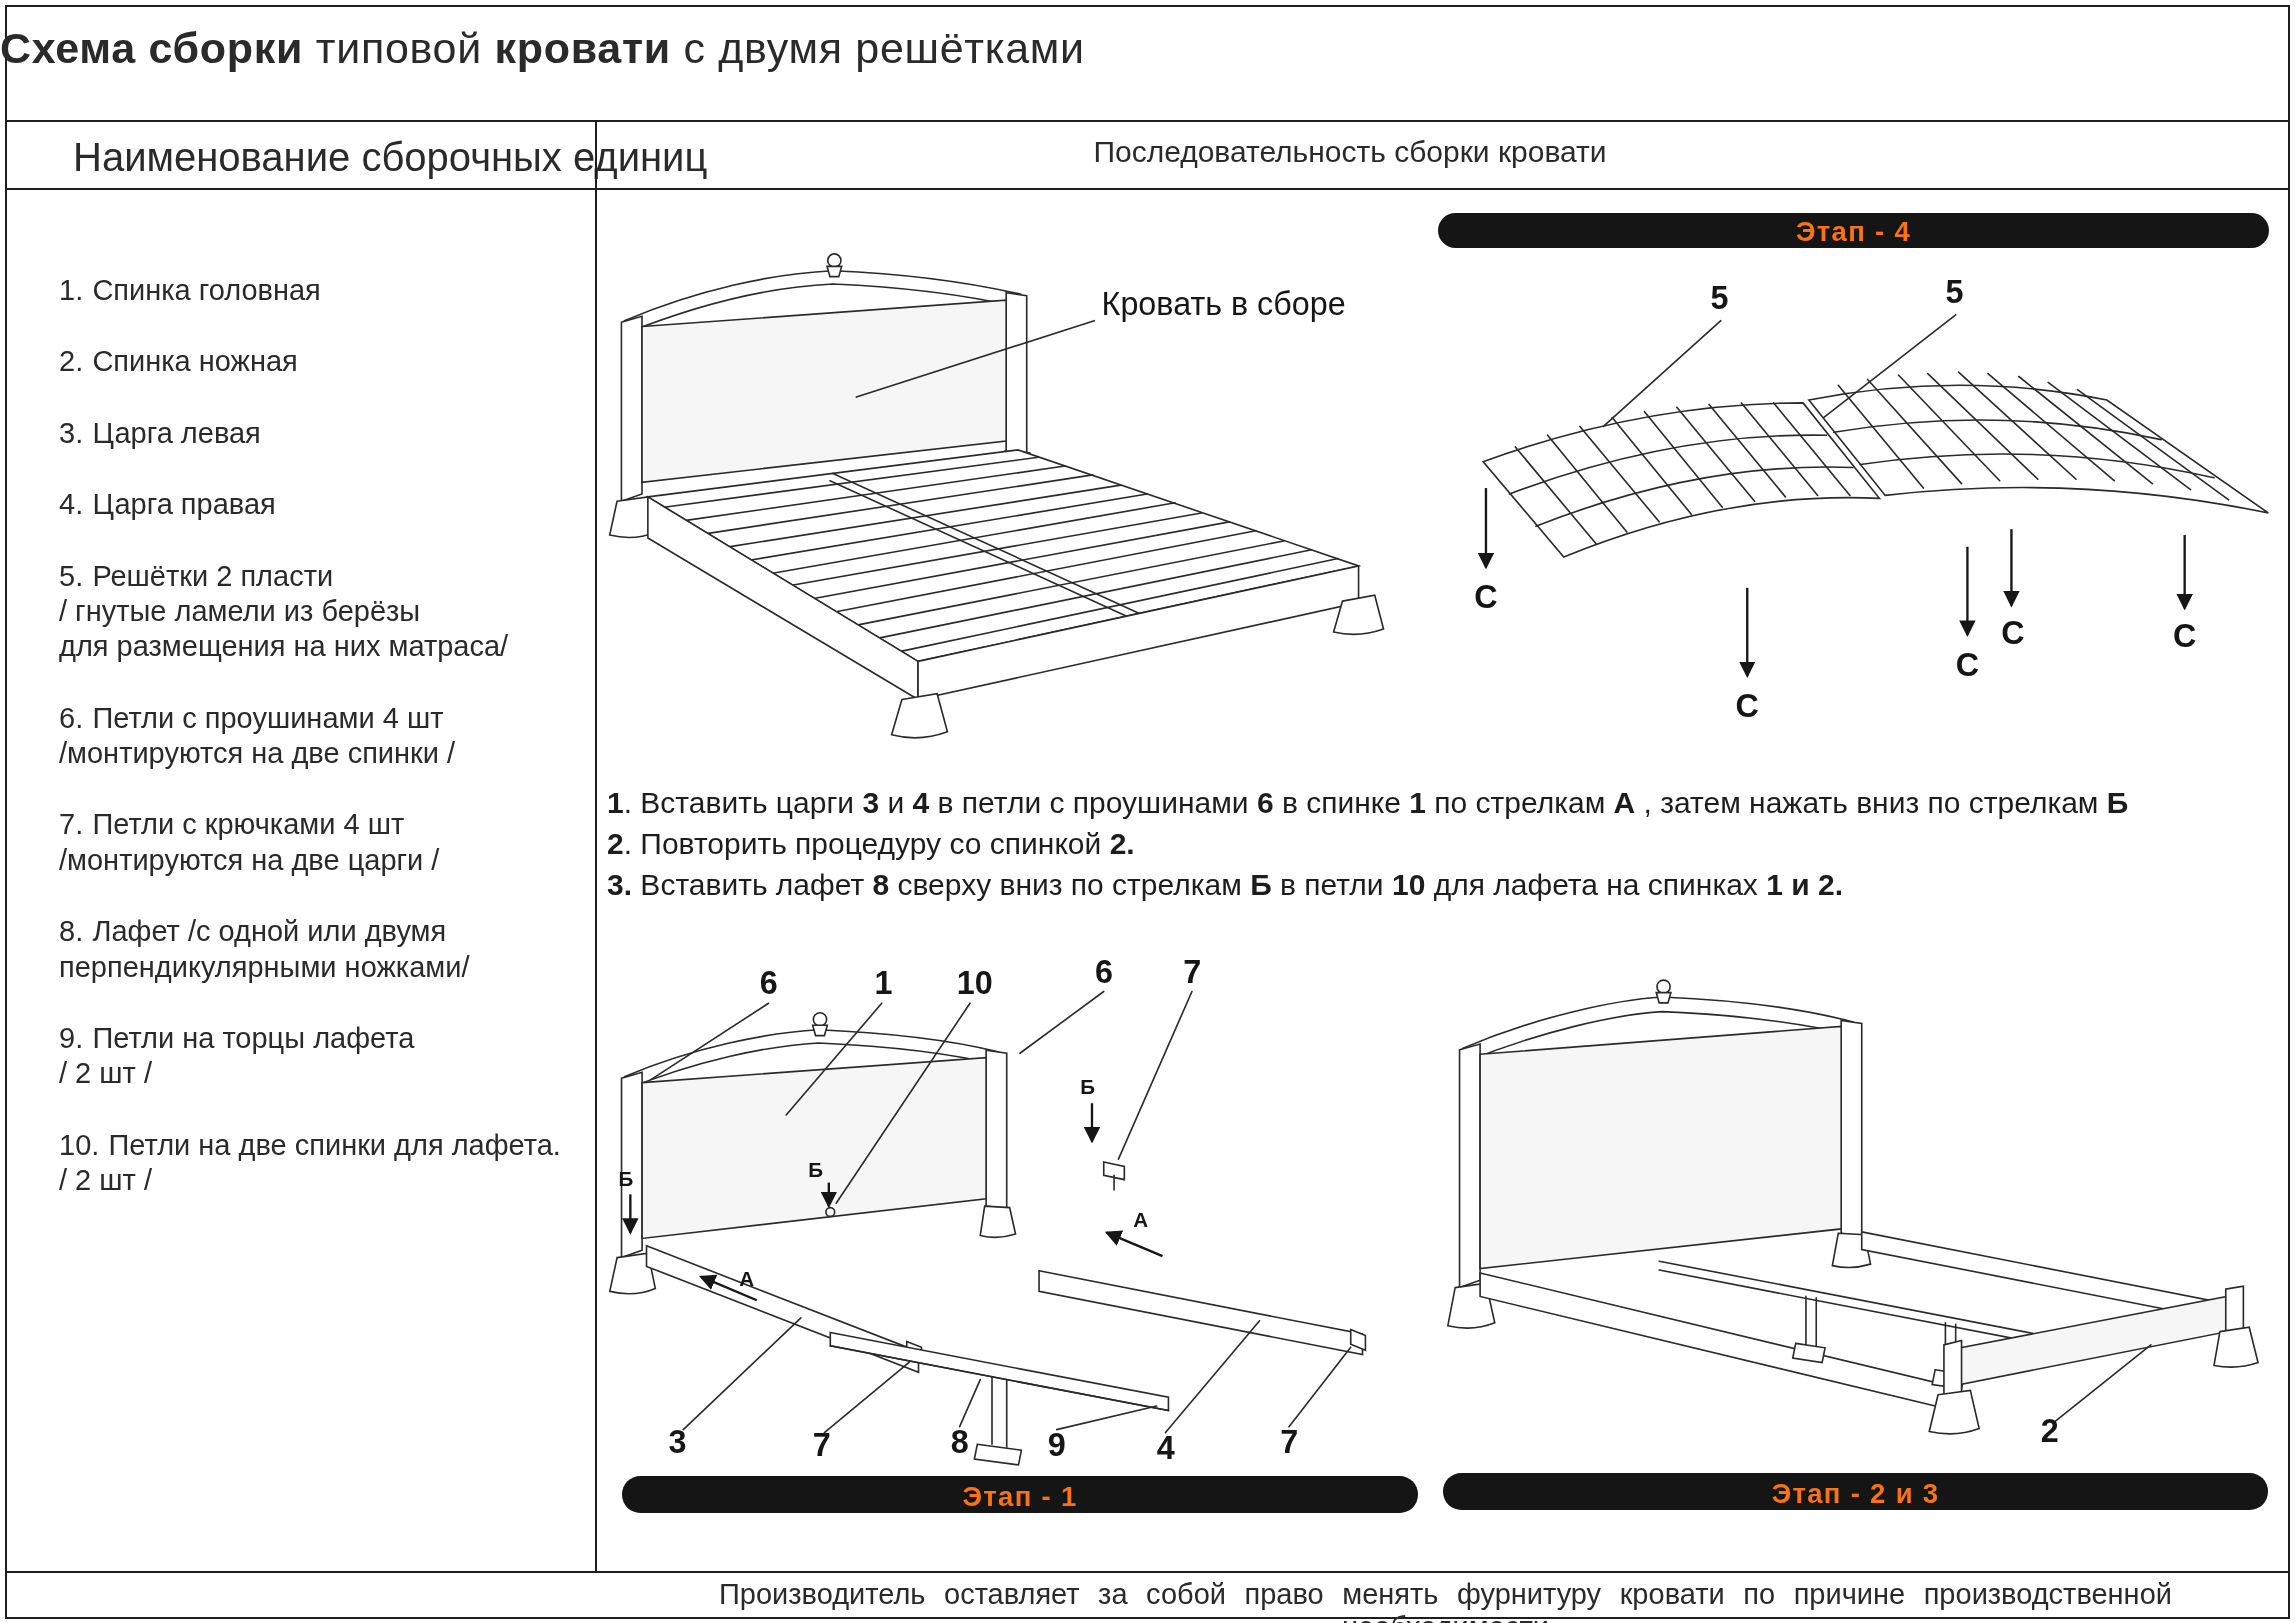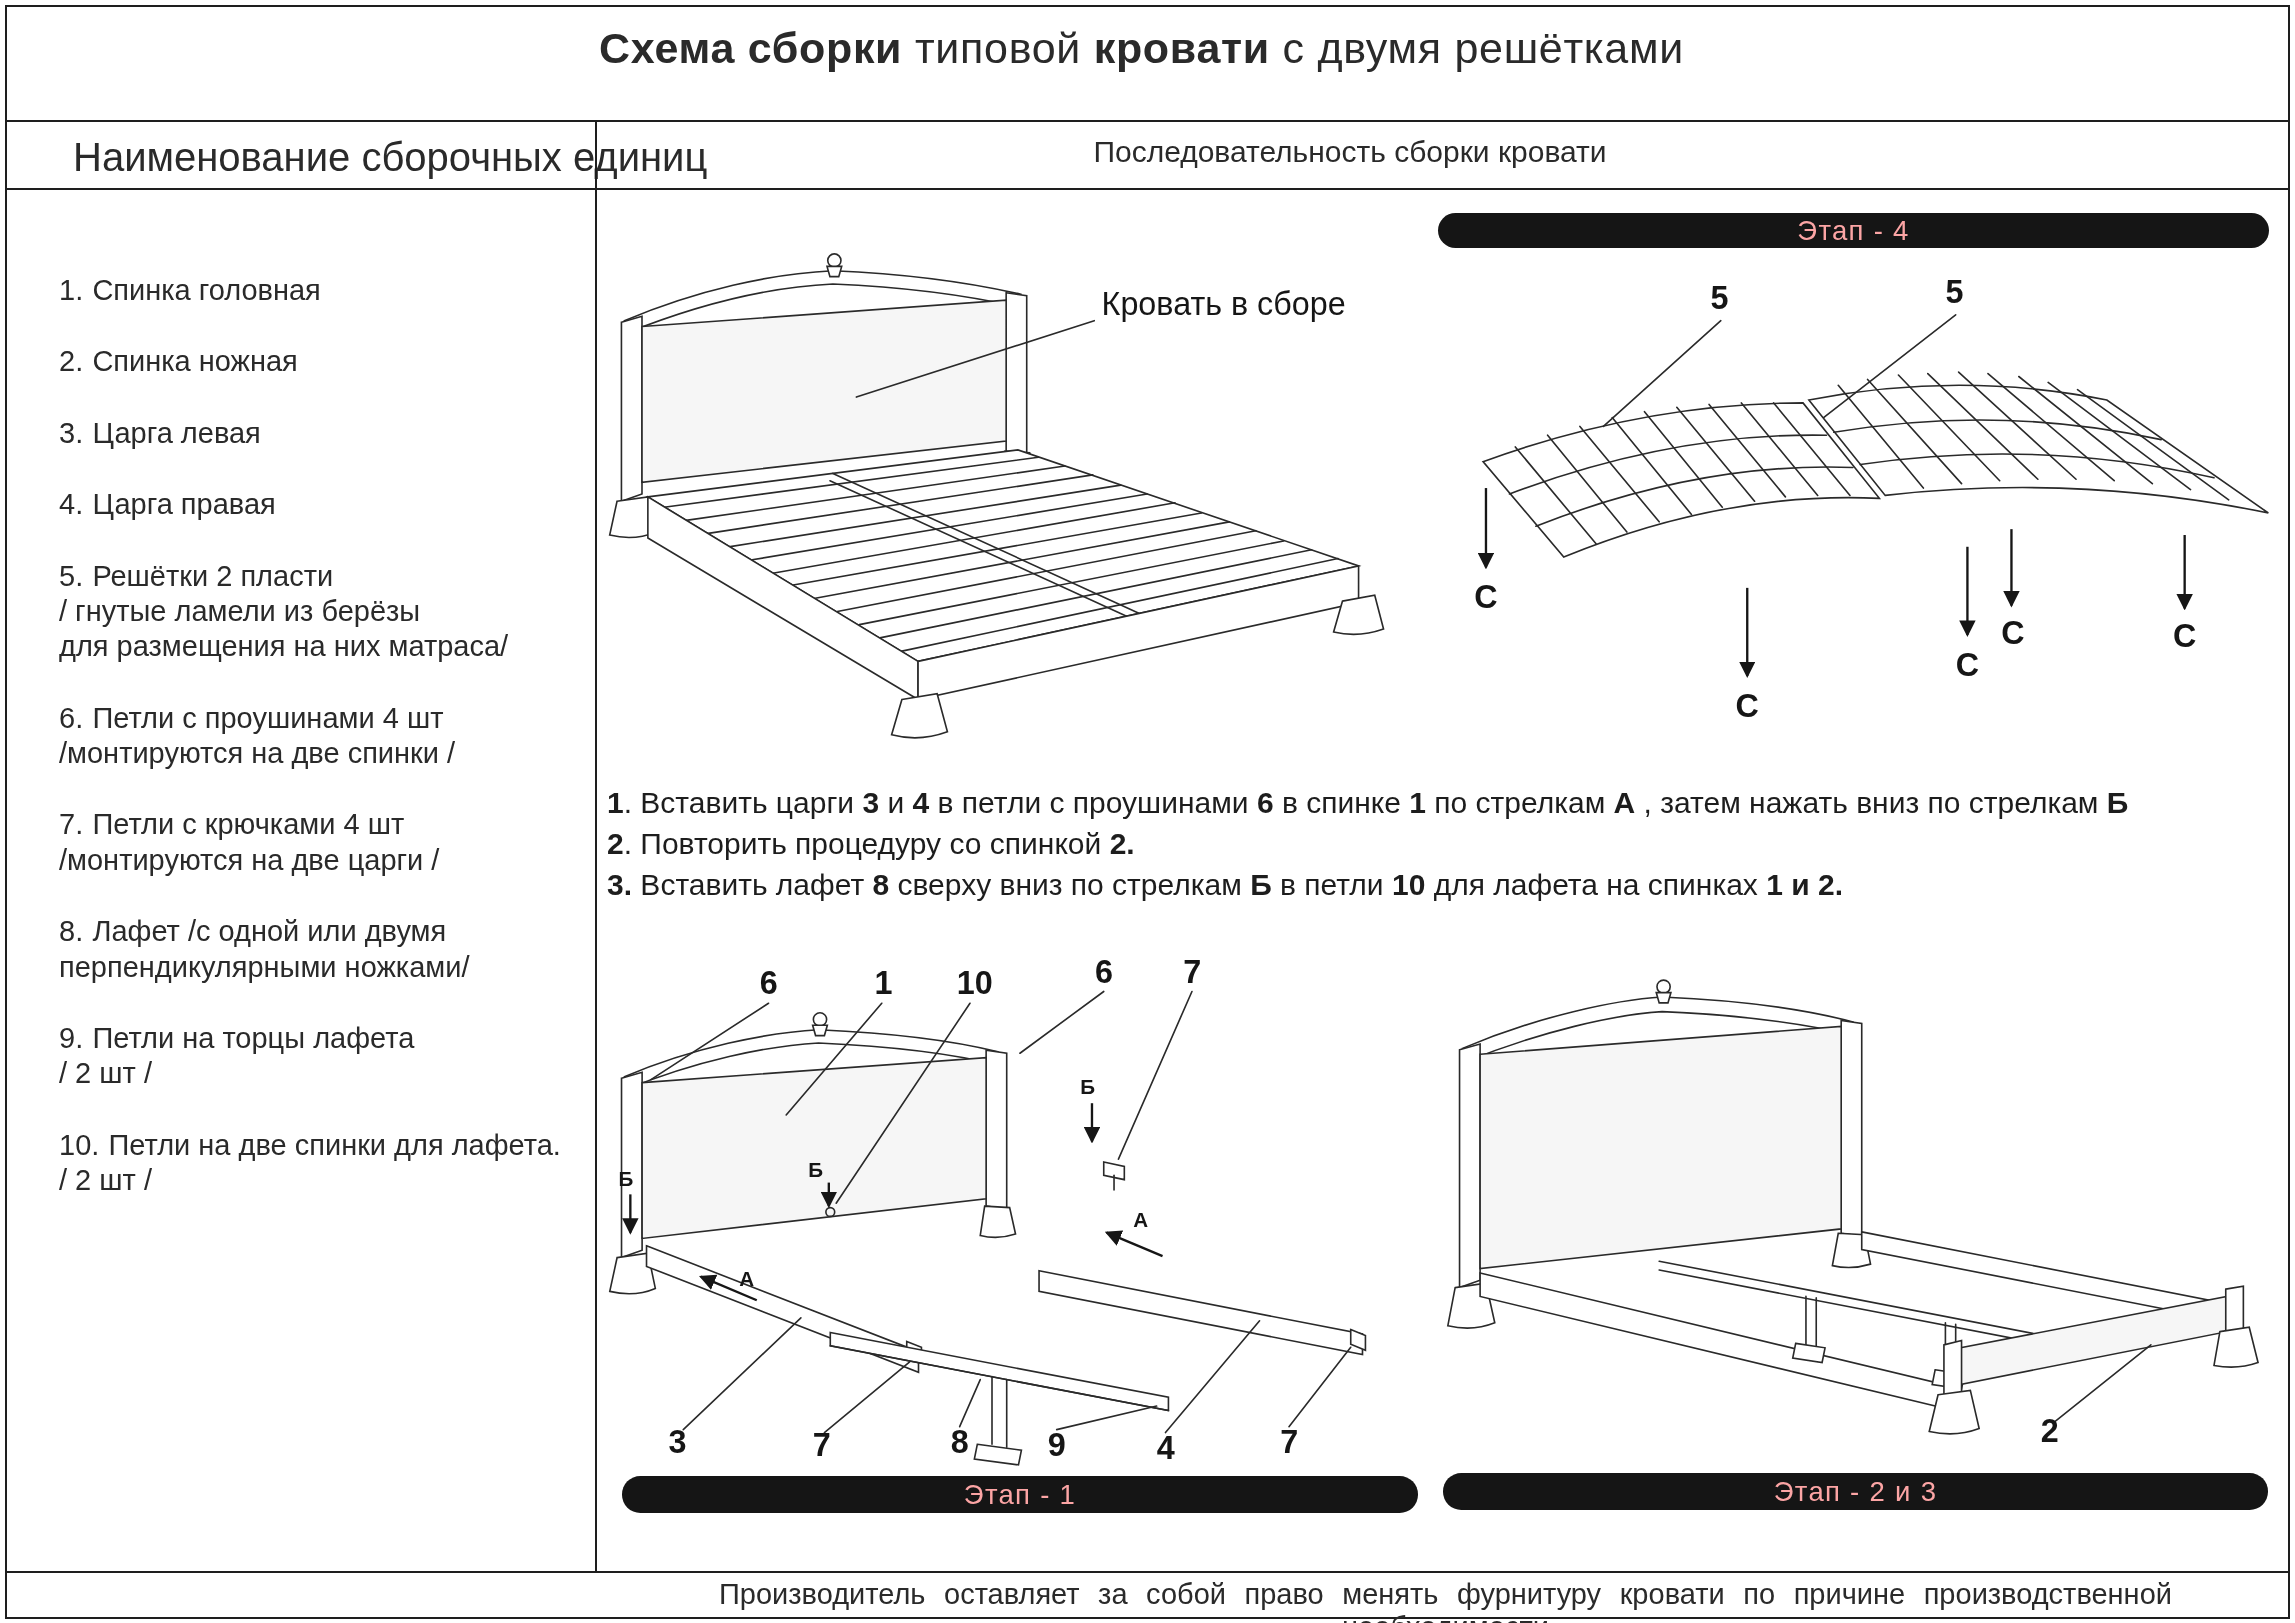--- a/index.html
+++ b/index.html
@@ -4,32 +4,32 @@
 <style>
   html,body{margin:0;padding:0}
   body{
     width:2295px;height:1624px;position:relative;background:#ffffff;
     font-family:"Liberation Sans",sans-serif;color:#1d1d1d;overflow:hidden;
   }
   .frame{position:absolute;left:5.2px;top:5.2px;right:5.2px;bottom:5.2px;border:2px solid #1e1e1e}
   .hline{position:absolute;background:#1e1e1e;height:2px}
   .vline{position:absolute;background:#1e1e1e;width:2px}
 
-  .title{position:absolute;left:0;right:12px;top:23.5px;text-align:center;font-size:43px;letter-spacing:0.7px;color:#2a2a2a}
+  .title{position:absolute;left:0;right:12px;top:23.5px;font-size:43px;letter-spacing:0.7px;color:#2a2a2a}
   .bseg{font-weight:bold}
 
   .colhead-left{position:absolute;left:73px;top:135px;font-size:40px;color:#2a2a2a}
   .colhead-right{position:absolute;left:595px;width:1510px;top:135px;text-align:center;font-size:30px;color:#2a2a2a}
 
   .parts{position:absolute;left:59px;top:273px;width:529px;display:flex;flex-direction:column;gap:36px;font-size:29px;line-height:1.22;color:#2a2a2a}
   .pl-item{display:block}
   .pl-label{margin-right:9.2px}
   .pl-text{white-space:pre-line}
 
-  .bar{position:absolute;background:#151515;border-radius:18.3px;color:#fca5a5;display:flex;align-items:center;justify-content:center;font-size:27.5px;font-weight:normal;letter-spacing:1.3px}
+  .bar{position:absolute;background:#151515;border-radius:18.3px;color:#f97316;display:flex;align-items:flex-end;justify-content:center;font-size:27.5px;font-weight:bold;letter-spacing:1.3px}
 
   .instructions{position:absolute;left:607px;top:782px;width:1683px;font-size:30px;line-height:41px;color:#1d1d1d}
 
   .footer{position:absolute;left:614px;top:1578px;width:1663px;text-align:center;font-size:29px;word-spacing:10.5px;color:#2a2a2a}
 
   svg{position:absolute;overflow:visible}
   svg .ln{stroke:#2a2a2a;stroke-width:1.1;fill:none;stroke-linecap:round}
   svg .fw{stroke:#2a2a2a;stroke-width:1.1;fill:#ffffff}
   svg .fl{stroke:#2a2a2a;stroke-width:1.1;fill:#f6f6f6}
   svg .arrow{stroke:#161616;stroke-width:1.6;fill:none}

